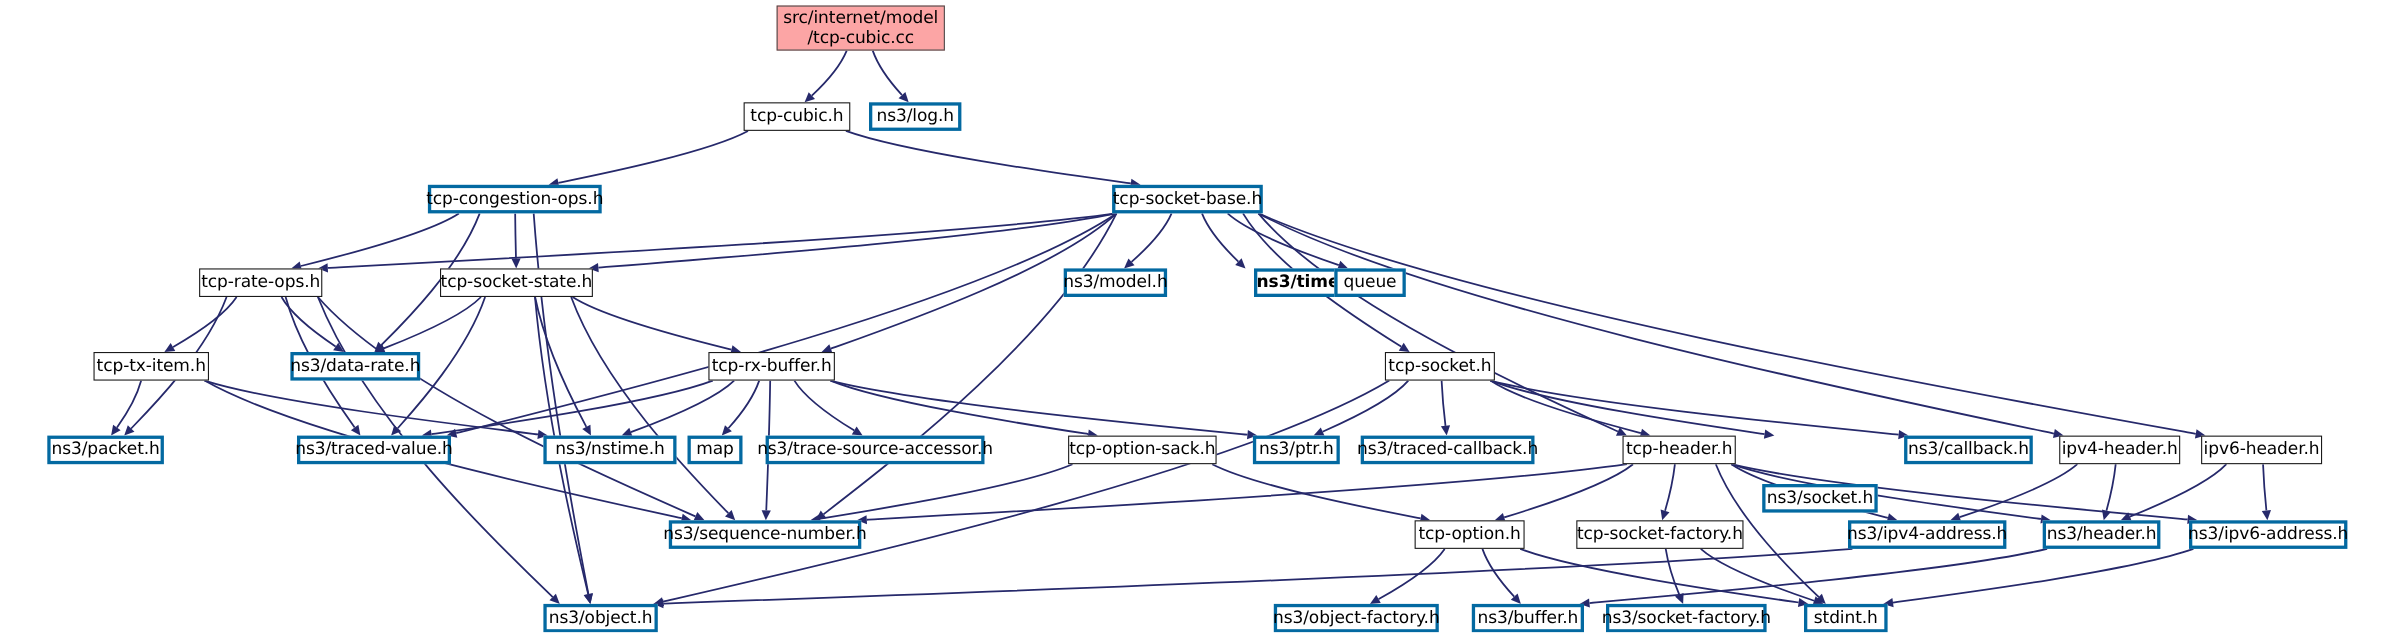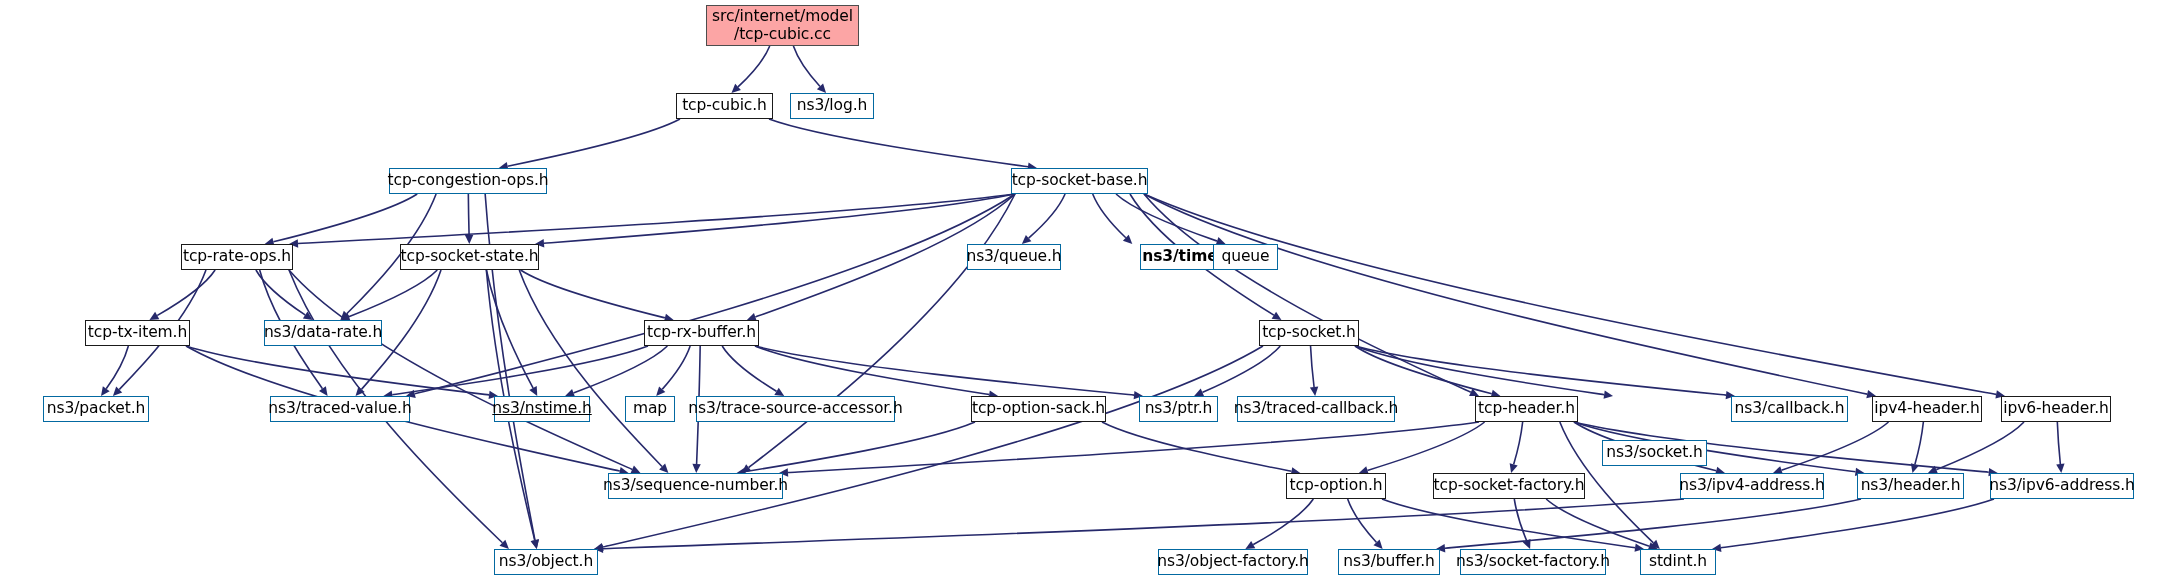--- a/index.html
+++ b/index.html
@@ -32,21 +32,21 @@
     stroke: none;
   }
   .node {
     position: absolute;
     box-sizing: border-box;
     display: flex;
     align-items: center;
     justify-content: center;
     text-align: center;
     background: #ffffff;
-    border: 1px solid #0369a1;
+    border: 3px solid #0369a1;
     color: #000000;
     font-size: 15.5px;
     line-height: 1.12;
     white-space: pre;
     letter-spacing: -0.1px;
   }
   .node.strong {
     border: 1.6px solid #1a1a1a;
   }
   .node.root {
@@ -200,30 +200,30 @@
     </svg>
   <div id="nodes-layer">
       <div class="node root" style="left: 706px; top: 5px; width: 153px; height: 41px;">src/internet/model
 /tcp-cubic.cc</div>
       <div class="node strong" style="left: 676px; top: 93px; width: 97px; height: 26px;">tcp-cubic.h</div>
       <div class="node" style="left: 790px; top: 93px; width: 84px; height: 26px;">ns3/log.h</div>
       <div class="node" style="left: 389px; top: 168px; width: 158px; height: 26px;">tcp-congestion-ops.h</div>
       <div class="node" style="left: 1011px; top: 168px; width: 137px; height: 26px;">tcp-socket-base.h</div>
       <div class="node strong" style="left: 181px; top: 244px; width: 112px; height: 26px;">tcp-rate-ops.h</div>
       <div class="node strong" style="left: 400px; top: 244px; width: 139px; height: 26px;">tcp-socket-state.h</div>
-      <div class="node" style="left: 967px; top: 244px; width: 94px; height: 26px;">ns3/queue.h</div>
+      <div class="node" style="left: 967px; top: 244px; width: 94px; height: 26px;">ns3/model.h</div>
       <div class="node" style="left: 1140px; top: 244px; width: 102px; height: 26px; font-weight: bold;">ns3/timer.h</div>
       <div class="node" style="left: 1213px; top: 244px; width: 65px; height: 26px;">queue</div>
       <div class="node strong" style="left: 85px; top: 320px; width: 105px; height: 26px;">tcp-tx-item.h</div>
       <div class="node" style="left: 264px; top: 320px; width: 118px; height: 26px;">ns3/data-rate.h</div>
       <div class="node strong" style="left: 644px; top: 320px; width: 115px; height: 26px;">tcp-rx-buffer.h</div>
       <div class="node strong" style="left: 1259px; top: 320px; width: 100px; height: 26px;">tcp-socket.h</div>
       <div class="node" style="left: 43px; top: 396px; width: 106px; height: 26px;">ns3/packet.h</div>
       <div class="node" style="left: 270px; top: 396px; width: 140px; height: 26px;">ns3/traced-value.h</div>
-      <div class="node" style="left: 494px; top: 396px; width: 96px; height: 26px; text-decoration: underline;">ns3/nstime.h</div>
+      <div class="node" style="left: 494px; top: 396px; width: 121px; height: 26px;">ns3/nstime.h</div>
       <div class="node" style="left: 625px; top: 396px; width: 50px; height: 26px;">map</div>
       <div class="node" style="left: 696px; top: 396px; width: 199px; height: 26px;">ns3/trace-source-accessor.h</div>
       <div class="node strong" style="left: 971px; top: 396px; width: 135px; height: 26px;">tcp-option-sack.h</div>
       <div class="node" style="left: 1139px; top: 396px; width: 79px; height: 26px;">ns3/ptr.h</div>
       <div class="node" style="left: 1237px; top: 396px; width: 158px; height: 26px;">ns3/traced-callback.h</div>
       <div class="node strong" style="left: 1475px; top: 396px; width: 103px; height: 26px;">tcp-header.h</div>
       <div class="node" style="left: 1602px; top: 396px; width: 105px; height: 26px; margin-top: 44px;">ns3/socket.h</div>
       <div class="node" style="left: 1731px; top: 396px; width: 117px; height: 26px;">ns3/callback.h</div>
       <div class="node strong" style="left: 1872px; top: 396px; width: 110px; height: 26px;">ipv4-header.h</div>
       <div class="node strong" style="left: 2001px; top: 396px; width: 110px; height: 26px;">ipv6-header.h</div>

